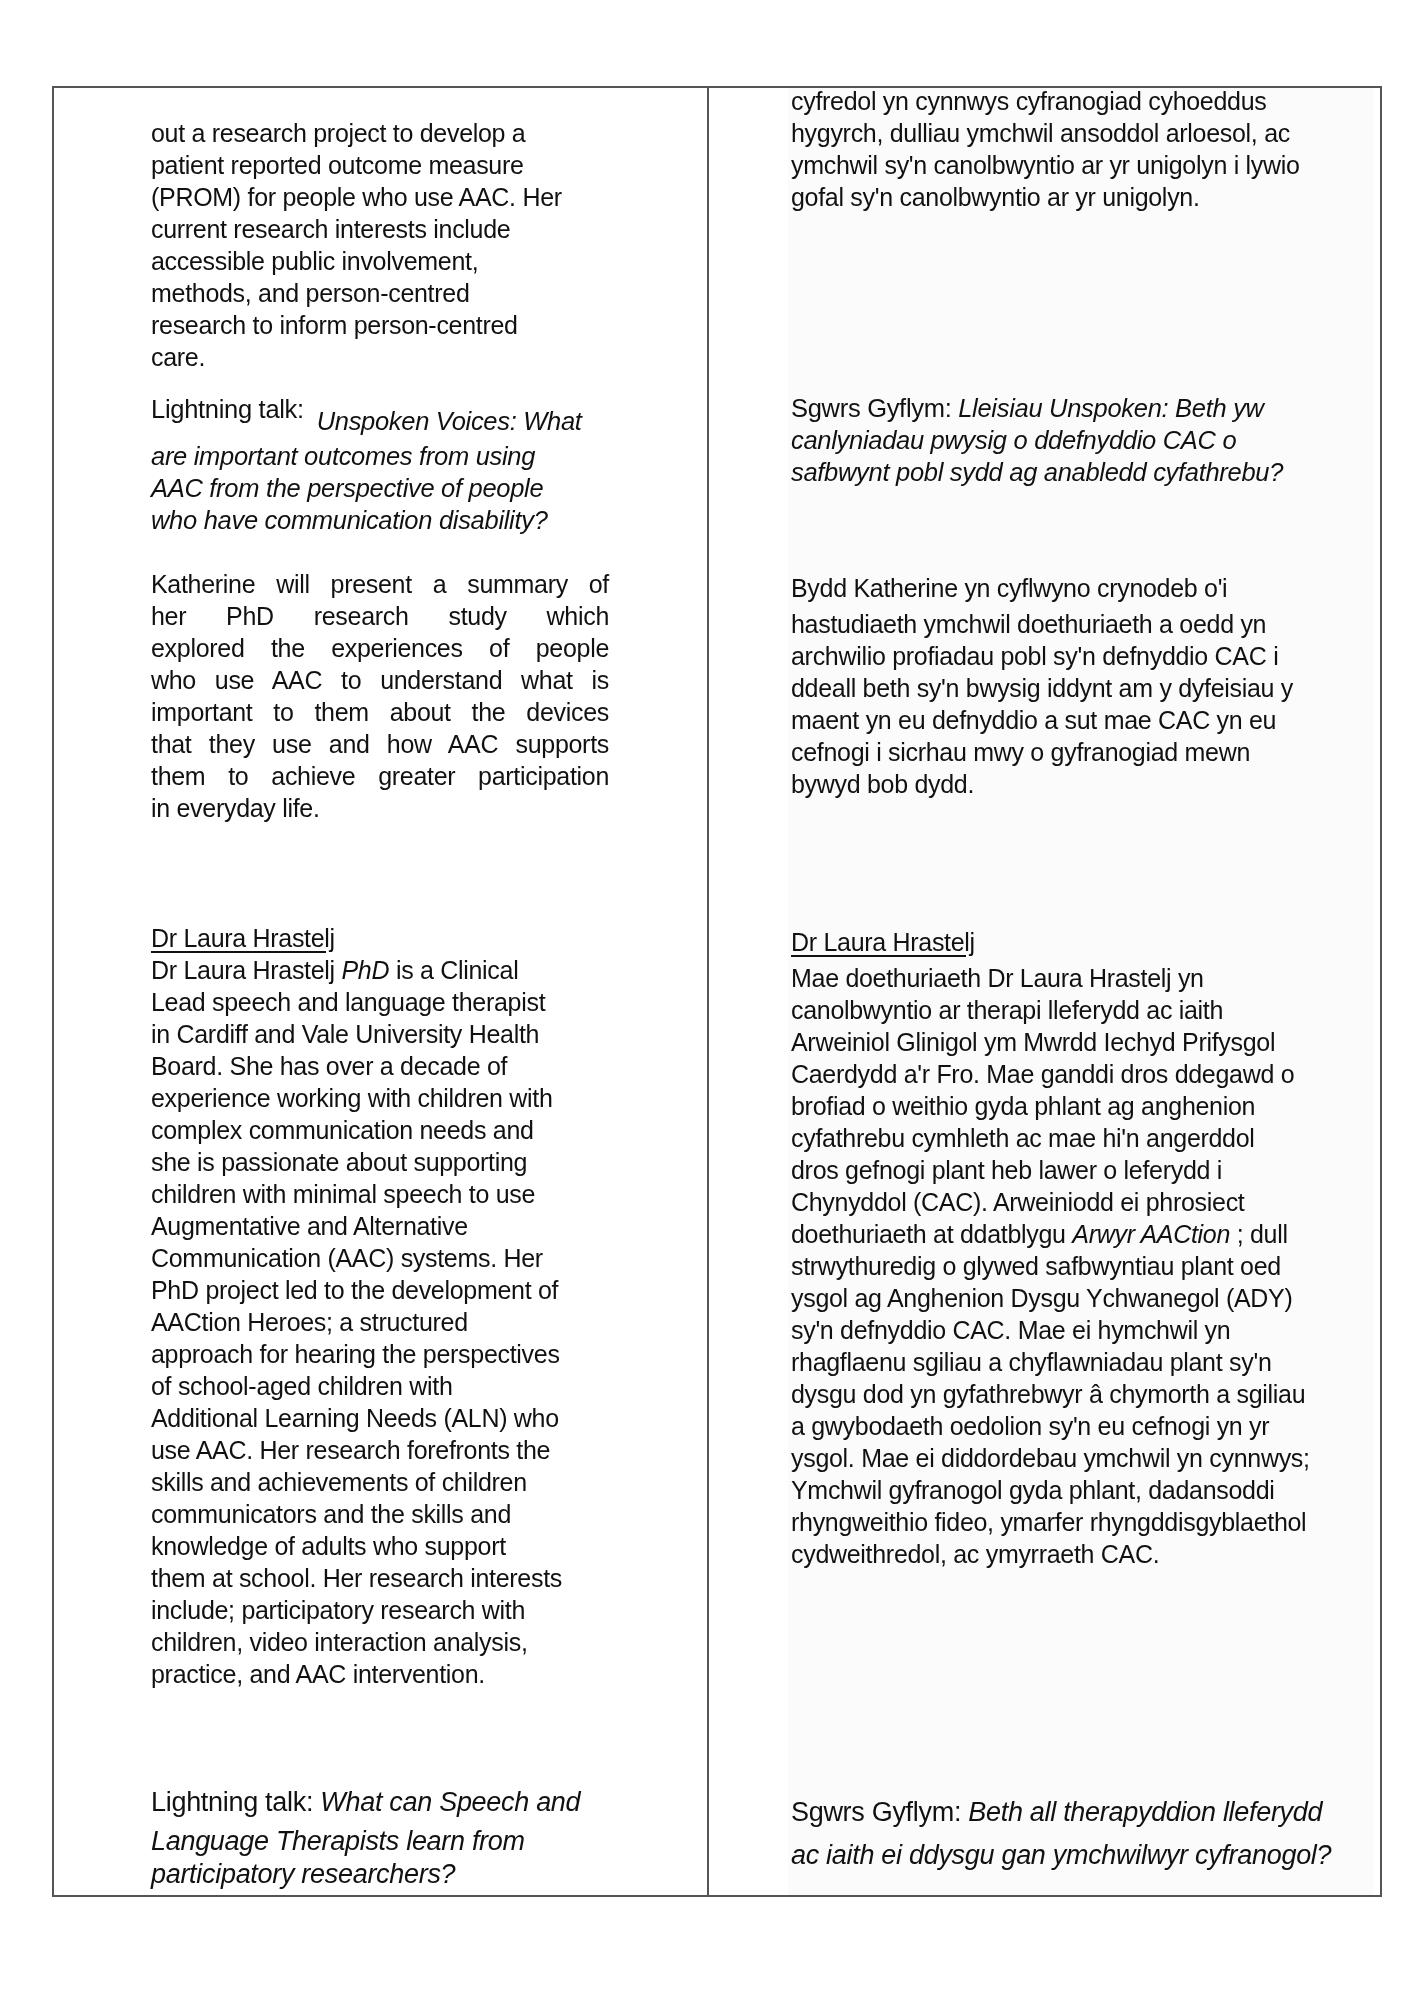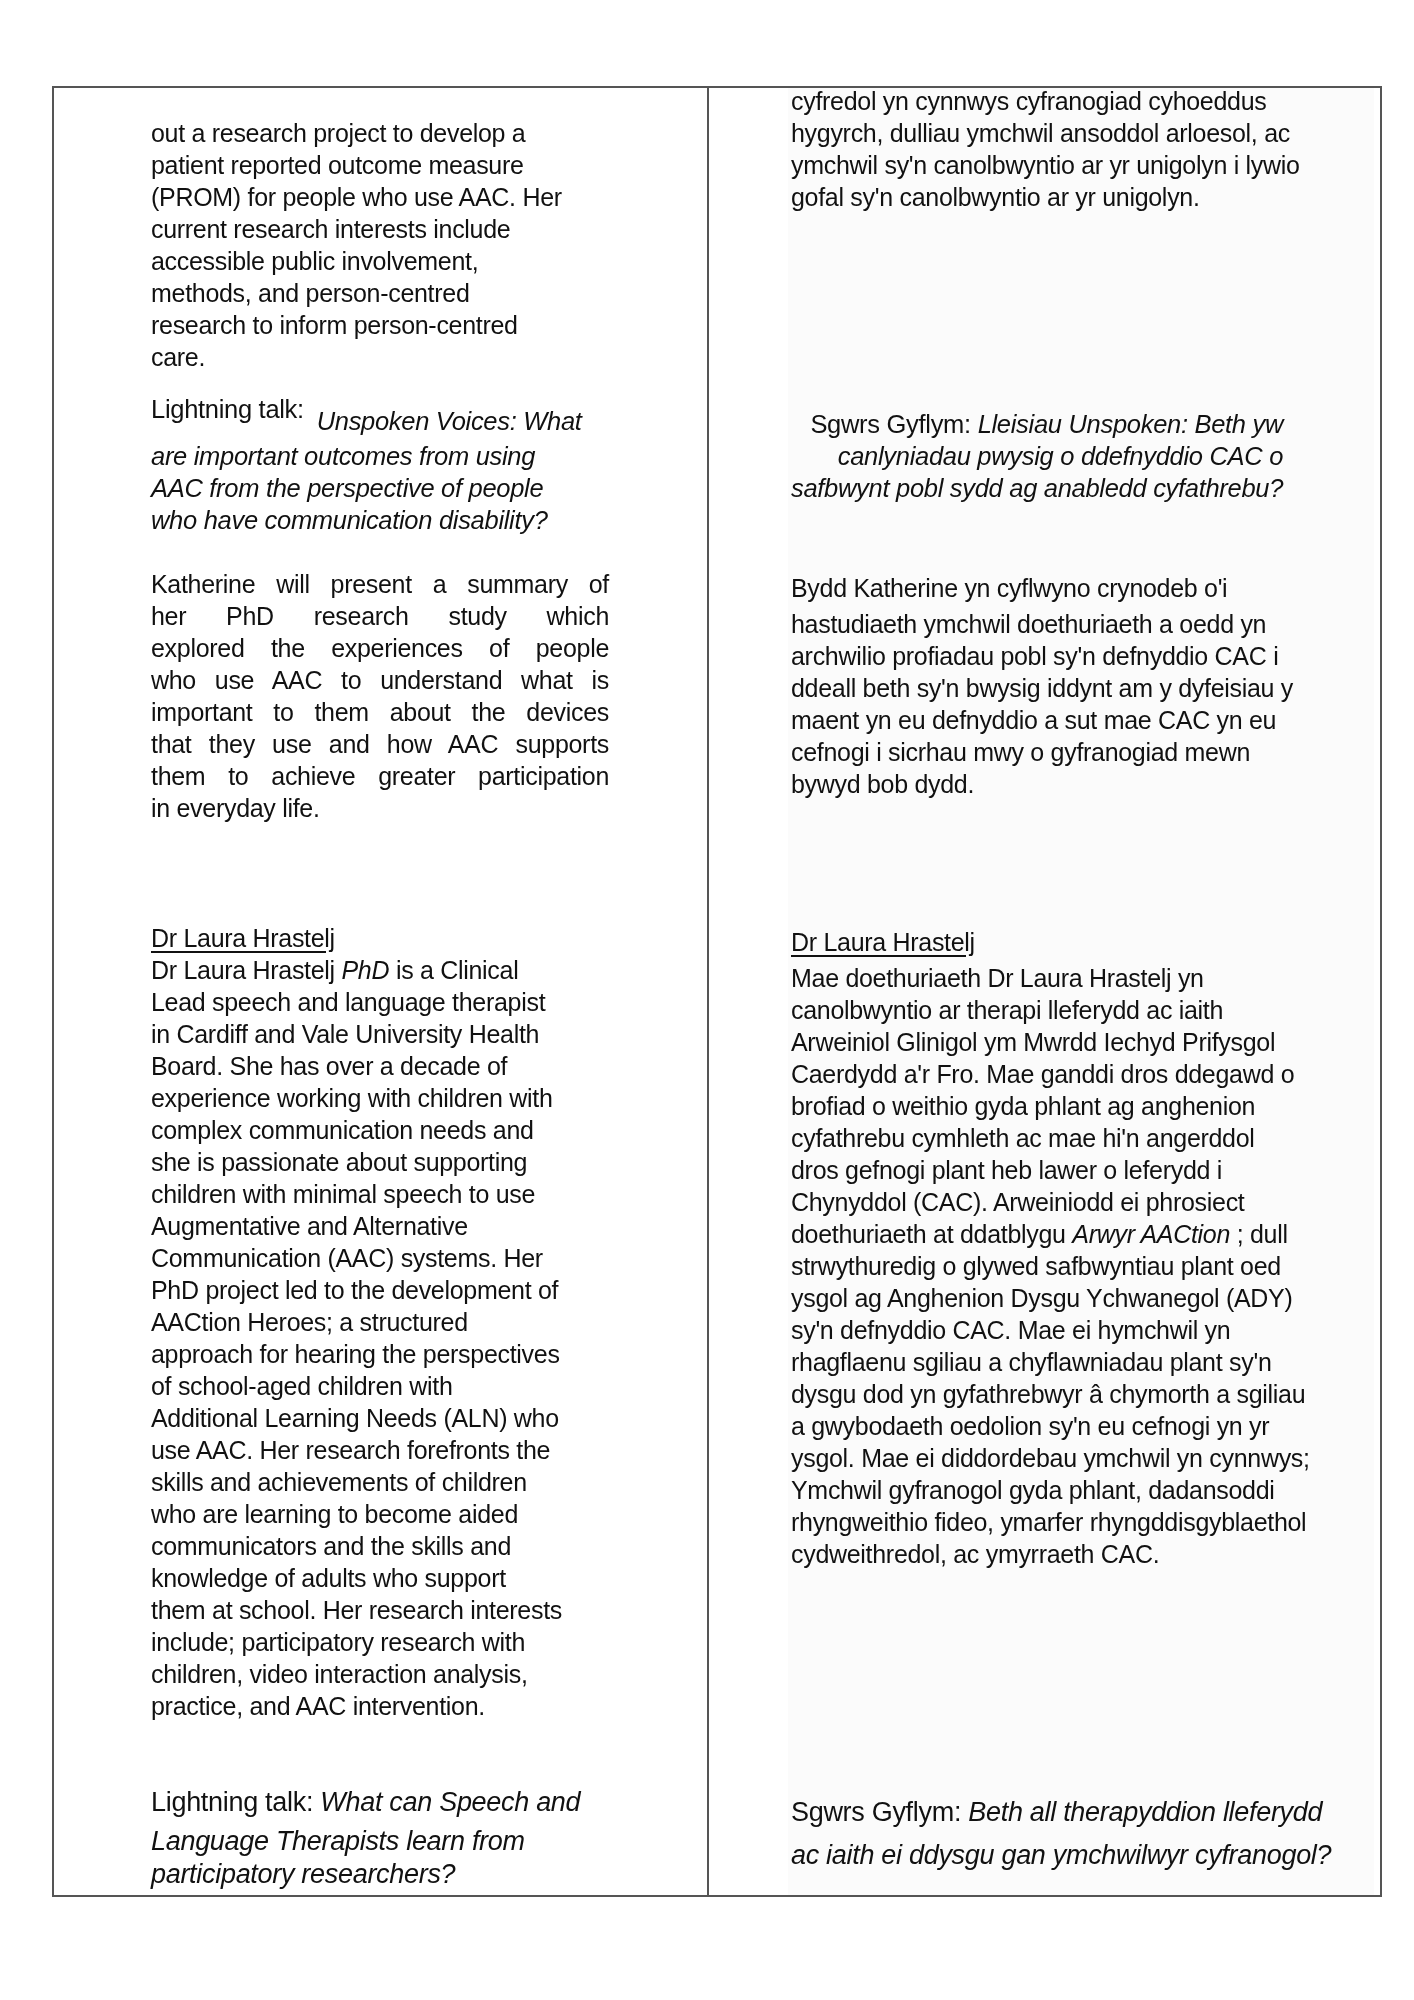--- a/index.html
+++ b/index.html
@@ -74,21 +74,20 @@
   <span class="line">children with minimal speech to use</span>
   <span class="line">Augmentative and Alternative</span>
   <span class="line">Communication (AAC) systems. Her</span>
   <span class="line">PhD project led to the development of</span>
   <span class="line">AACtion Heroes; a structured</span>
   <span class="line">approach for hearing the perspectives</span>
   <span class="line">of school-aged children with</span>
   <span class="line">Additional Learning Needs (ALN) who</span>
   <span class="line">use AAC. Her research forefronts the</span>
   <span class="line">skills and achievements of children</span>
-  <span class="line">who are learning to become aided</span>
   <span class="line">communicators and the skills and</span>
   <span class="line">knowledge of adults who support</span>
   <span class="line">them at school. Her research interests</span>
   <span class="line">include; participatory research with</span>
   <span class="line">children, video interaction analysis,</span>
   <span class="line">practice, and AAC intervention.</span>
 </div>
 
 <div class="block talk big" style="left:151px; top:1780px; font-size:27px;">
   <span class="line" style="line-height:44px;text-align:right;">
@@ -98,21 +97,21 @@
   <span class="line talk-title" style="line-height:32px;">participatory researchers?</span>
 </div>
 
 <div class="block" style="left:791px; top:85px;">
   <span class="line">cyfredol yn cynnwys cyfranogiad cyhoeddus</span>
   <span class="line">hygyrch, dulliau ymchwil ansoddol arloesol, ac</span>
   <span class="line">ymchwil sy'n canolbwyntio ar yr unigolyn i lywio</span>
   <span class="line">gofal sy'n canolbwyntio ar yr unigolyn.</span>
 </div>
 
-<div class="block talk" style="left:791px; top:408px;text-align:right;">
+<div class="block talk" style="left:791px; top:392px;">
   <span class="line">
     <span class="talk-label">Sgwrs Gyflym: </span><span class="talk-title">Lleisiau Unspoken: Beth yw</span>
   </span>
   <span class="line talk-title">canlyniadau pwysig o ddefnyddio CAC o</span>
   <span class="line talk-title">safbwynt pobl sydd ag anabledd cyfathrebu?</span>
 </div>
 
 <div class="block" style="left:791px; top:568px;">
   <span class="line" style="line-height:40px;">Bydd Katherine yn cyflwyno crynodeb o'i</span>
   <span class="line">hastudiaeth ymchwil doethuriaeth a oedd yn</span>

